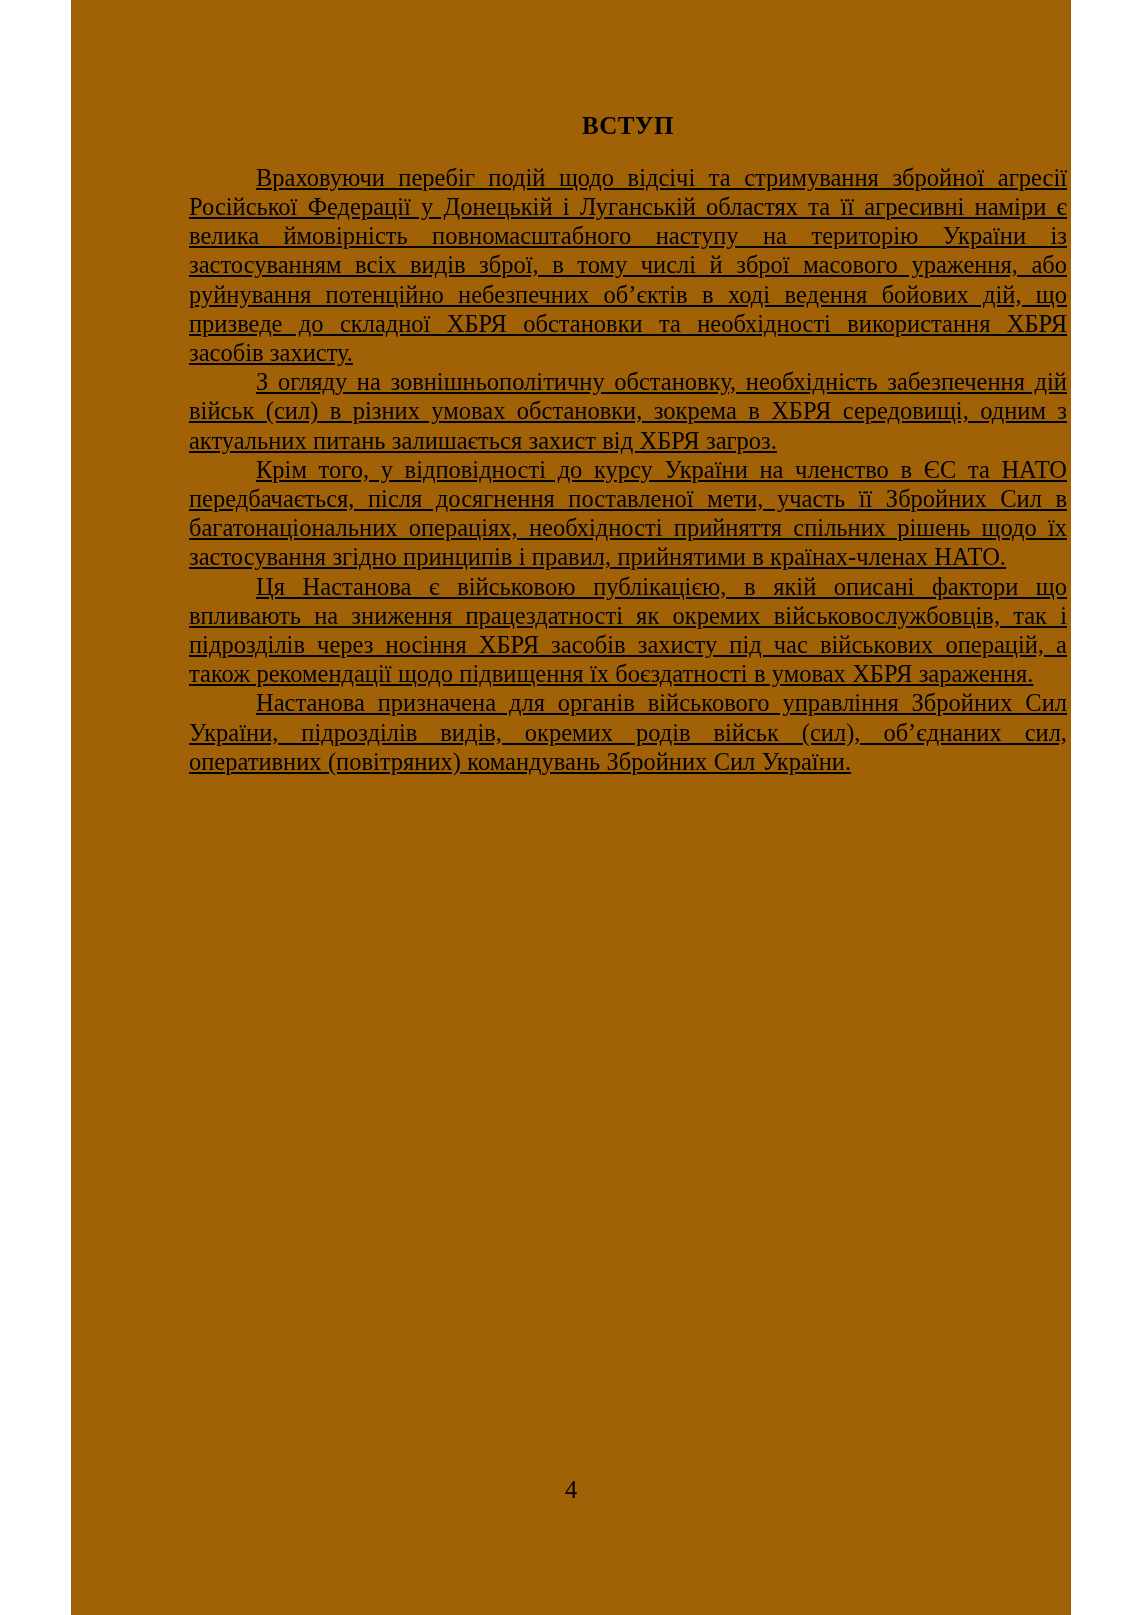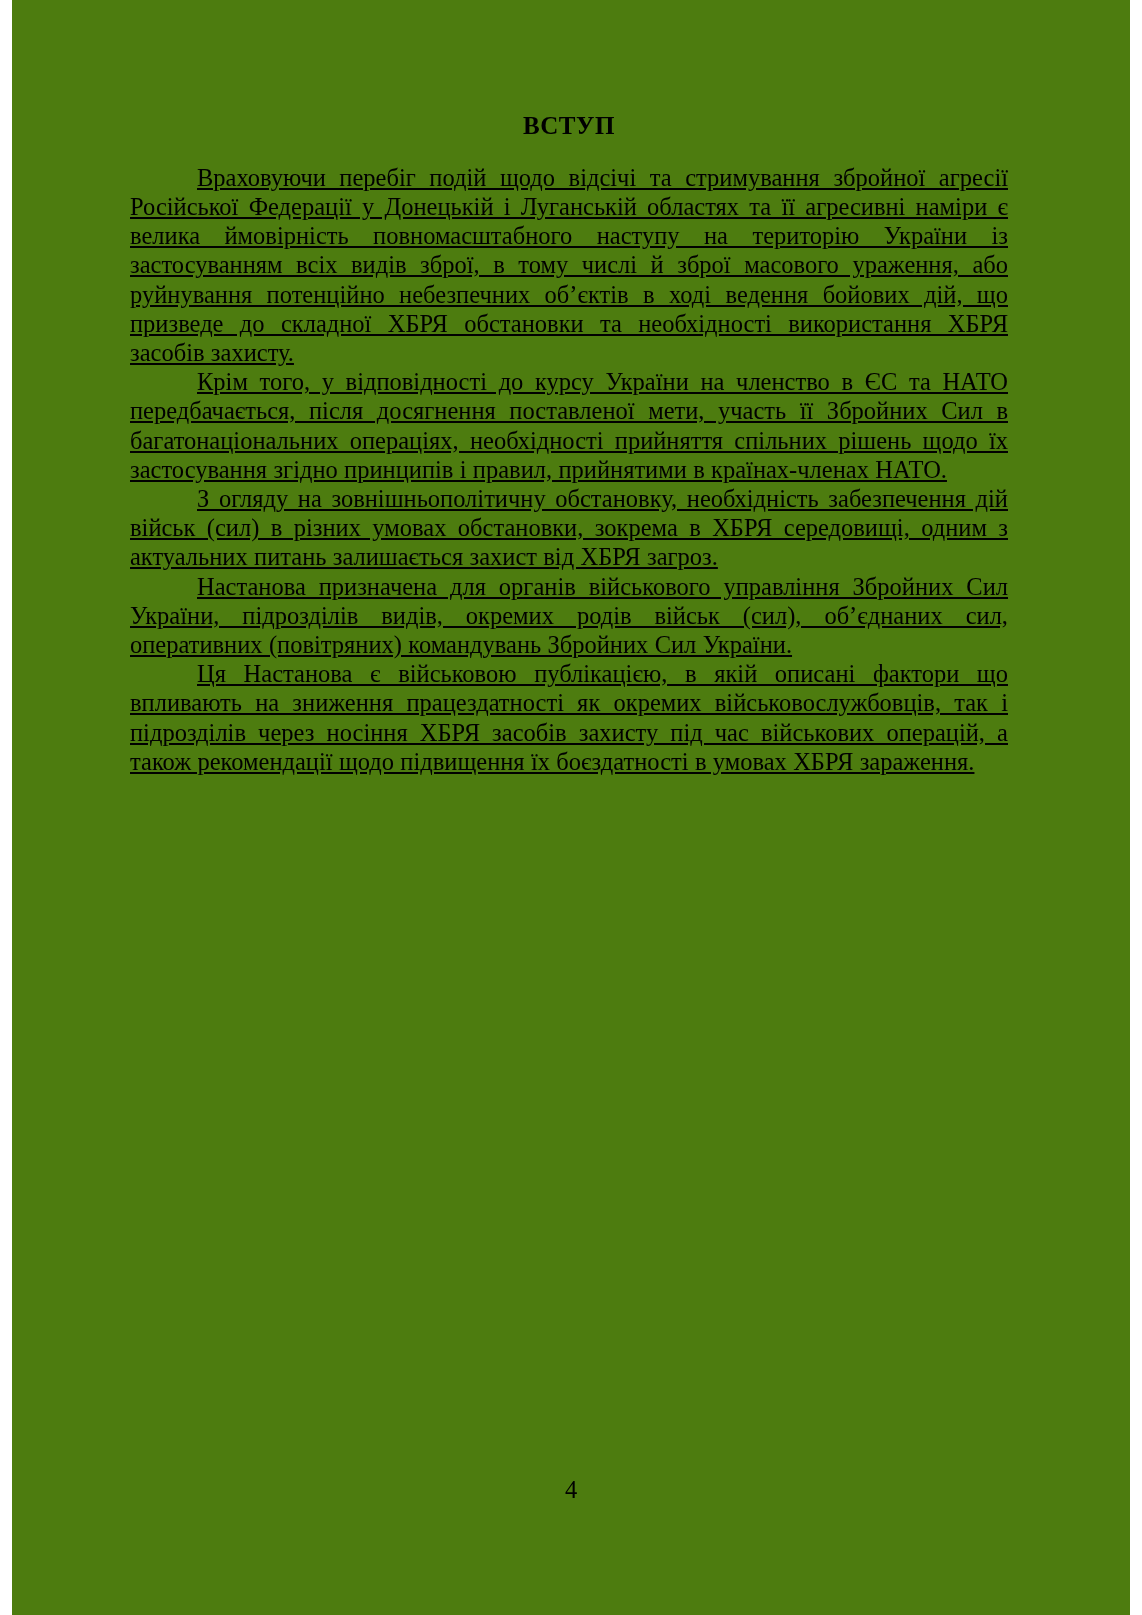--- a/index.html
+++ b/index.html
@@ -7,24 +7,24 @@
     margin: 0;
     padding: 0;
     background: #ffffff;
   }
   body {
     font-family: "Liberation Serif", "DejaVu Serif", serif;
     color: #000000;
   }
   .page {
     position: relative;
-    width: 1118px;
+    width: 1000px;
     height: 1615px;
     margin: 0 auto;
-    background: #4d7c0f;
+    background: #a16207;
     box-sizing: border-box;
     overflow: hidden;
     padding-left: 10px;
   }
   .content {
     position: absolute;
     left: 118px;
     top: 112px;
     width: 878px;
   }
@@ -61,25 +61,25 @@
 <body>
 
 <div class="page">
 
   <div class="content">
 
     <h1 class="doc-title">ВСТУП</h1>
 
     <p class="para">Враховуючи перебіг подій щодо відсічі та стримування збройної агресії Російської Федерації у Донецькій і Луганській областях та її агресивні наміри є велика ймовірність повномасштабного наступу на територію України із застосуванням всіх видів зброї, в тому числі й зброї масового ураження, або руйнування потенційно небезпечних об’єктів в ході ведення бойових дій, що призведе до складної ХБРЯ обстановки та необхідності використання ХБРЯ засобів захисту.</p>
 
+    <p class="para">З огляду на зовнішньополітичну обстановку, необхідність забезпечення дій військ (сил) в різних умовах обстановки, зокрема в ХБРЯ середовищі, одним з актуальних питань залишається захист від ХБРЯ загроз.</p>
+
     <p class="para">Крім того, у відповідності до курсу України на членство в ЄС та НАТО передбачається, після досягнення поставленої мети, участь її Збройних Сил в багатонаціональних операціях, необхідності прийняття спільних рішень щодо їх застосування згідно принципів і правил, прийнятими в країнах-членах НАТО.</p>
 
-    <p class="para">З огляду на зовнішньополітичну обстановку, необхідність забезпечення дій військ (сил) в різних умовах обстановки, зокрема в ХБРЯ середовищі, одним з актуальних питань залишається захист від ХБРЯ загроз.</p>
+    <p class="para">Ця Настанова є військовою публікацією, в якій описані фактори що впливають на зниження працездатності як окремих військовослужбовців, так і підрозділів через носіння ХБРЯ засобів захисту під час військових операцій, а також рекомендації щодо підвищення їх боєздатності в умовах ХБРЯ зараження.</p>
 
     <p class="para">Настанова призначена для органів військового управління Збройних Сил України, підрозділів видів, окремих родів військ (сил), об’єднаних сил, оперативних (повітряних) командувань Збройних Сил України.</p>
-
-    <p class="para">Ця Настанова є військовою публікацією, в якій описані фактори що впливають на зниження працездатності як окремих військовослужбовців, так і підрозділів через носіння ХБРЯ засобів захисту під час військових операцій, а також рекомендації щодо підвищення їх боєздатності в умовах ХБРЯ зараження.</p>
 
   </div>
 
   <div class="page-number">4</div>
 
 </div>
 
 </body></html>

